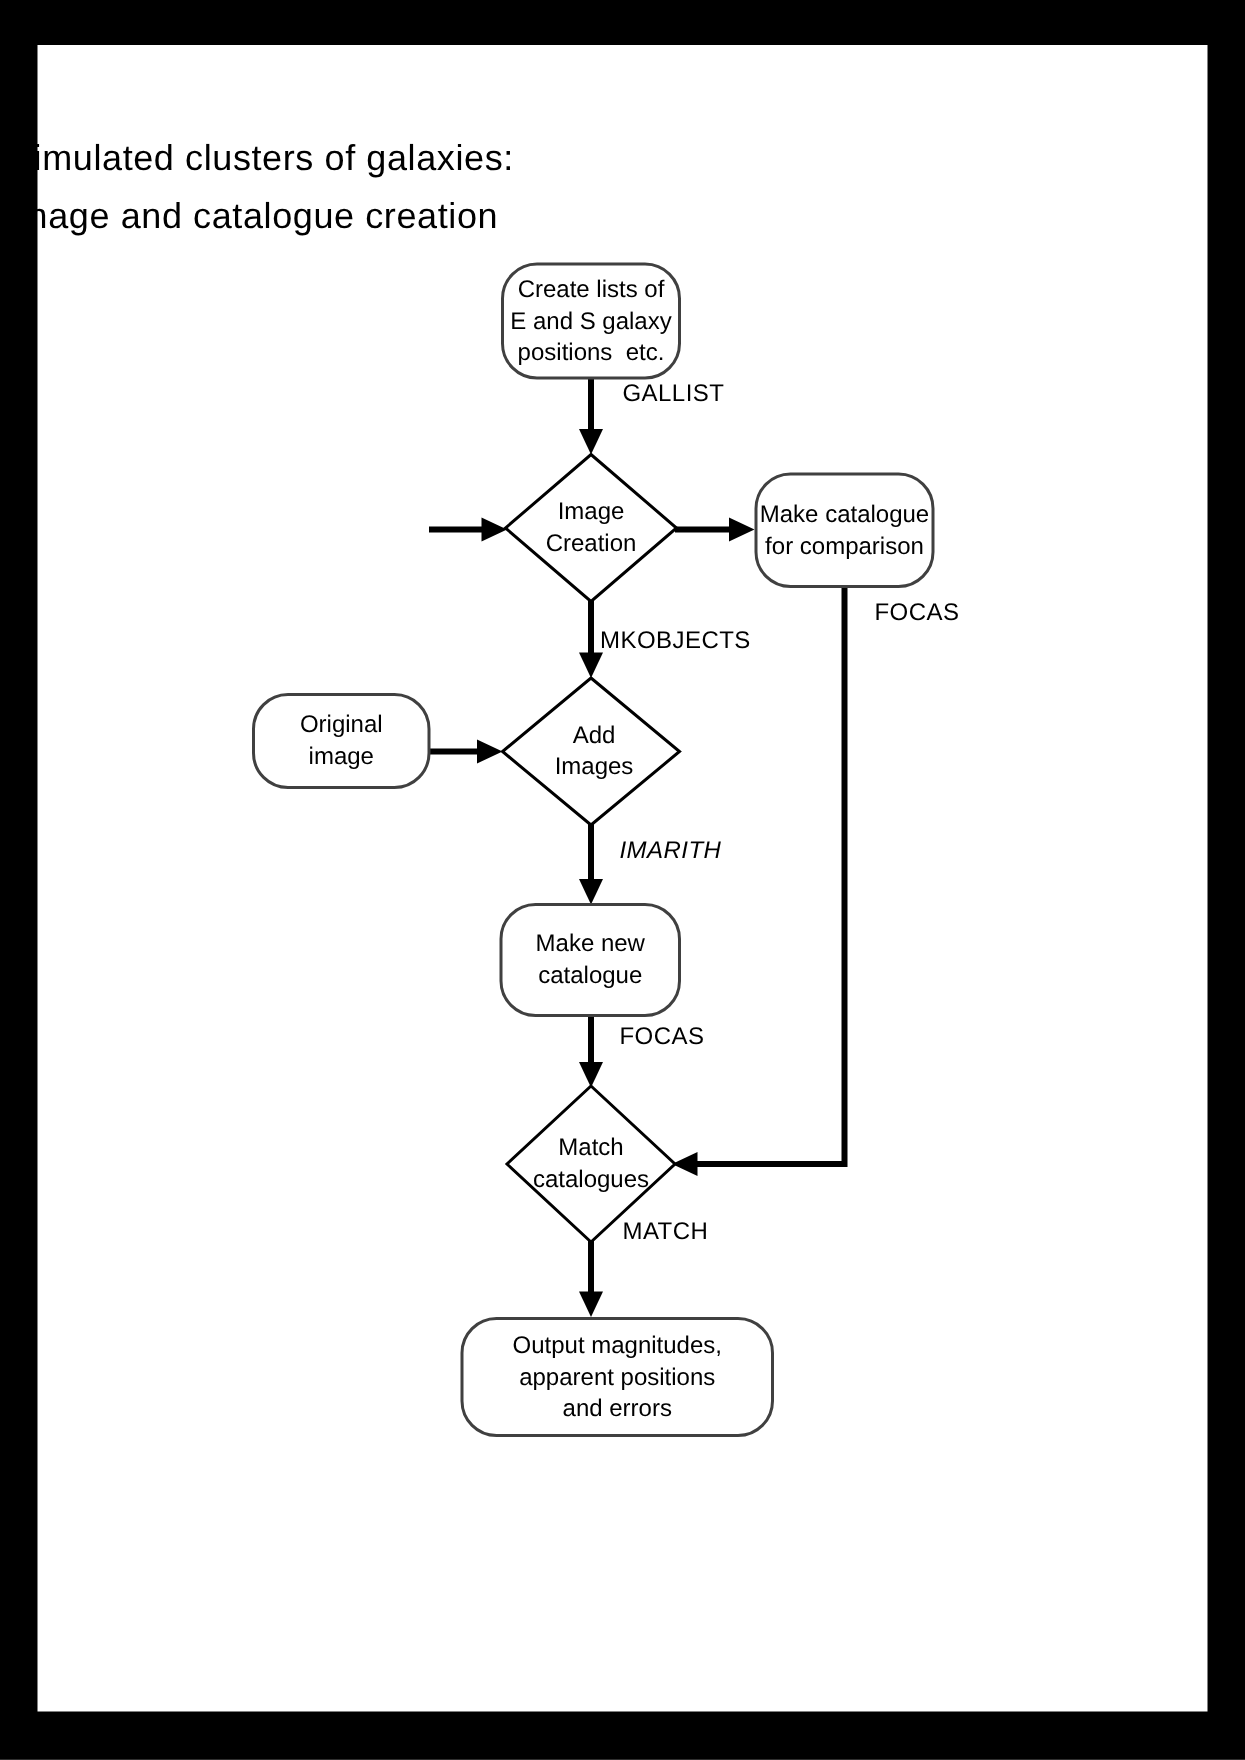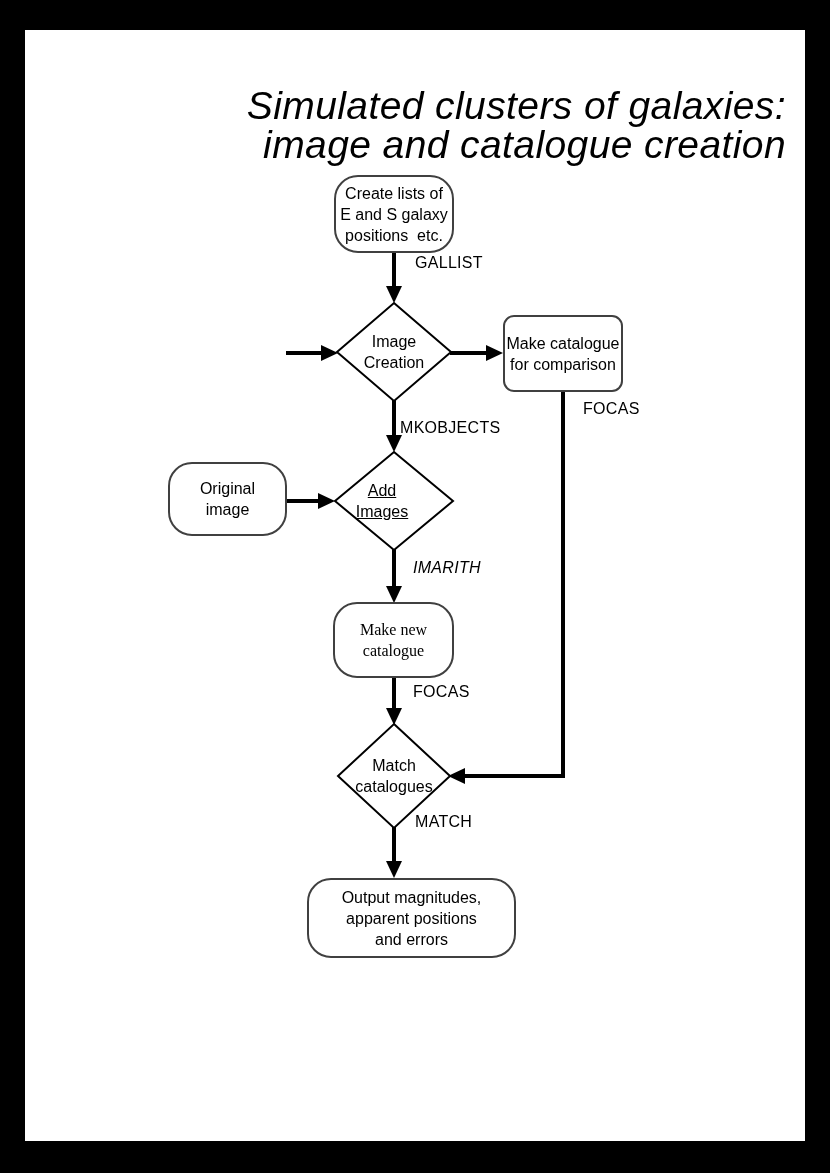--- a/index.html
+++ b/index.html
@@ -10,24 +10,23 @@
     font-family:"Liberation Sans","DejaVu Sans",sans-serif;
     color:#000;
     overflow:hidden;
   }
   .paper{
     position:absolute;left:25px;top:30px;width:780px;height:1111px;
     background:#fff;
   }
   .fig-title{
     position:absolute;left:6px;top:86px;width:780px;
-    text-align:right;
-    font-size:39px;line-height:39px;
+    text-align:left;
+    font-size:24px;line-height:39px;
     letter-spacing:0.4px;
-    font-style:italic;
   }
   .layer{position:absolute;left:0;top:0;}
   .arrow line,.arrow path{stroke:#000;stroke-width:4;fill:none;}
   .arrow polygon{fill:#000;stroke:none;}
   .diamond{fill:#fff;stroke:#000;stroke-width:2;}
   .node-box{
     position:absolute;
     box-sizing:border-box;
     border:2px solid #404040;
     border-radius:24px;
@@ -103,46 +102,46 @@
     <div>image and catalogue creation</div>
   </div>
 
   <div class="node-box" style="left:334px;top:175px;width:120px;height:78px;">
     <div class="box-line">Create lists of</div>
     <div class="box-line">E and S galaxy</div>
     <div class="box-line">positions  etc.</div>
   </div>
 
 
-  <div class="node-box" style="left:503px;top:315px;width:120px;height:77px;border-radius:11px;">
+  <div class="node-box" style="left:503px;top:315px;width:120px;height:77px;">
     <div class="box-line">Make catalogue</div>
     <div class="box-line">for comparison</div>
   </div>
 
-  <div class="node-box" style="left:168px;top:462px;width:119px;height:74px;">
+  <div class="node-box" style="left:168px;top:462px;width:119px;height:64px;">
     <div class="box-line">Original</div>
     <div class="box-line">image</div>
   </div>
 
-  <div class="node-box" style="left:333px;top:602px;width:121px;height:76px;font-family:Liberation Serif, serif;">
+  <div class="node-box" style="left:333px;top:602px;width:121px;height:76px;">
     <div class="box-line">Make new</div>
     <div class="box-line">catalogue</div>
   </div>
 
   <div class="node-box" style="left:307px;top:878px;width:209px;height:80px;">
     <div class="box-line">Output magnitudes,</div>
     <div class="box-line">apparent positions</div>
     <div class="box-line">and errors</div>
   </div>
 
   <div class="diamond-label" style="left:334px;top:331px;width:120px;">
     <div>Image</div>
     <div>Creation</div>
   </div>
-  <div class="diamond-label" style="left:322px;top:480px;width:120px;text-decoration:underline;">
+  <div class="diamond-label" style="left:336px;top:480px;width:120px;">
     <div>Add</div>
     <div>Images</div>
   </div>
   <div class="diamond-label" style="left:334px;top:755px;width:120px;">
     <div>Match</div>
     <div>catalogues</div>
   </div>
 
   <div class="tool-label" style="left:415px;top:254px;">GALLIST</div>
   <div class="tool-label" style="left:400px;top:383px;margin-top:36px;">MKOBJECTS</div>

